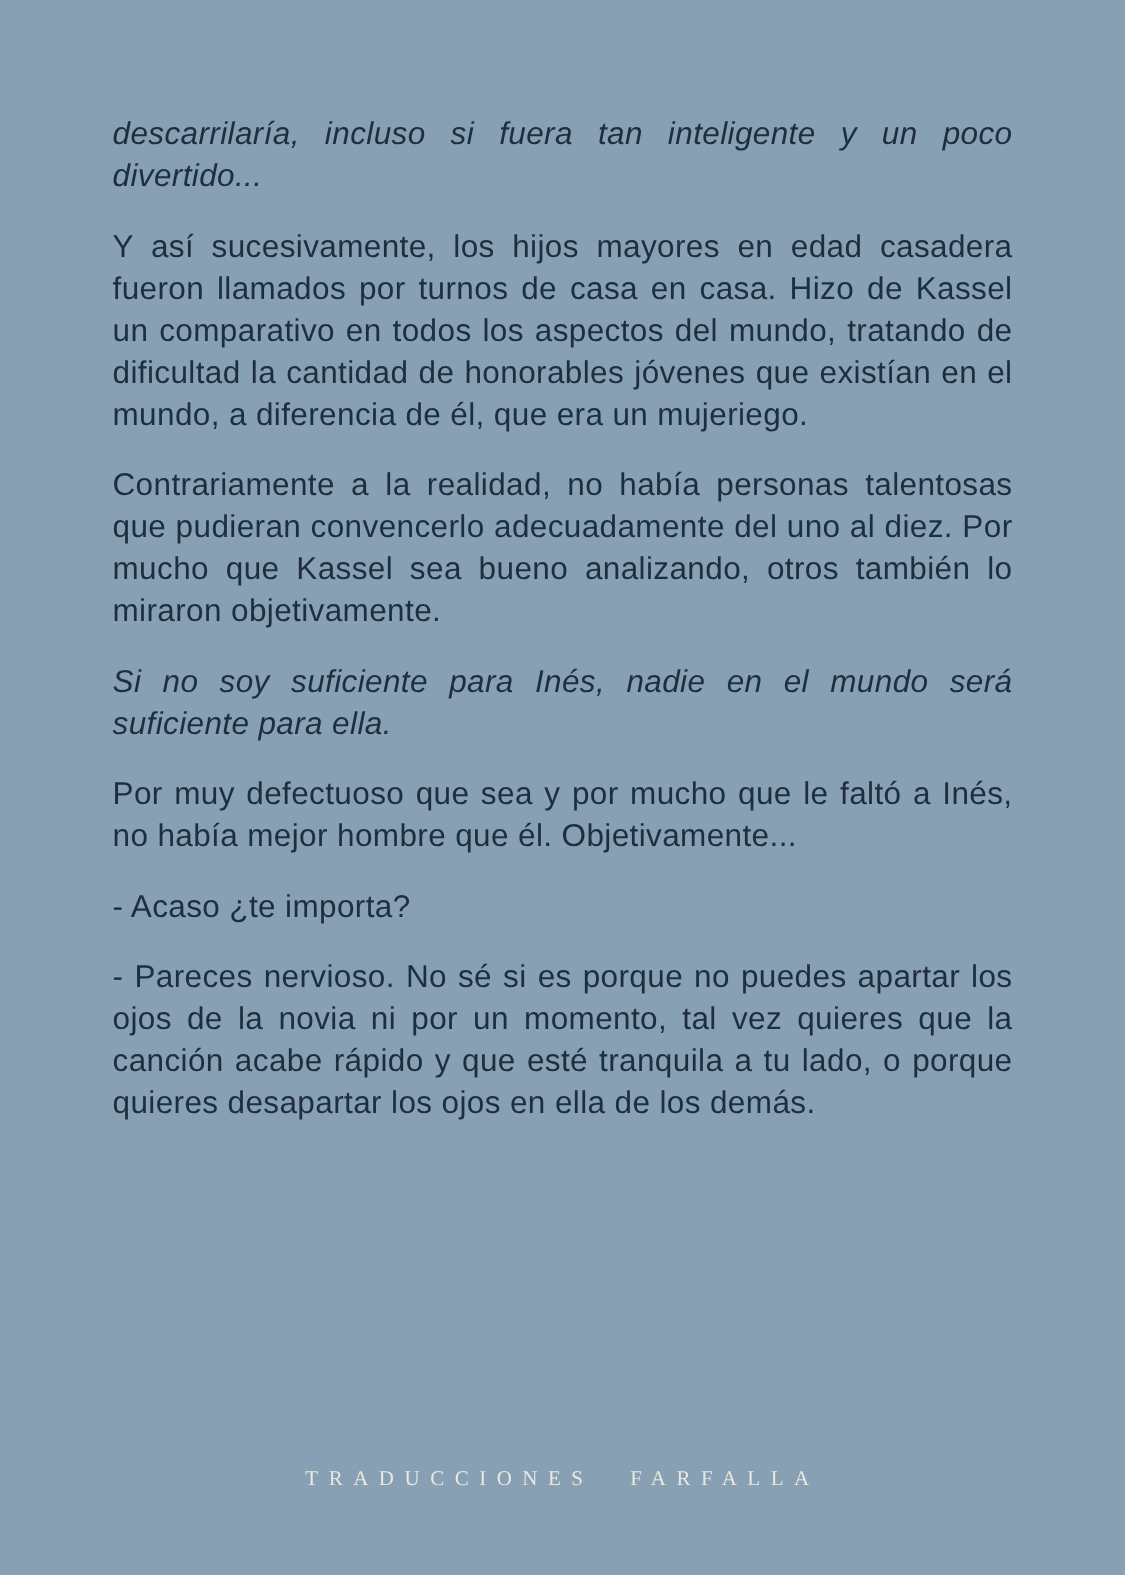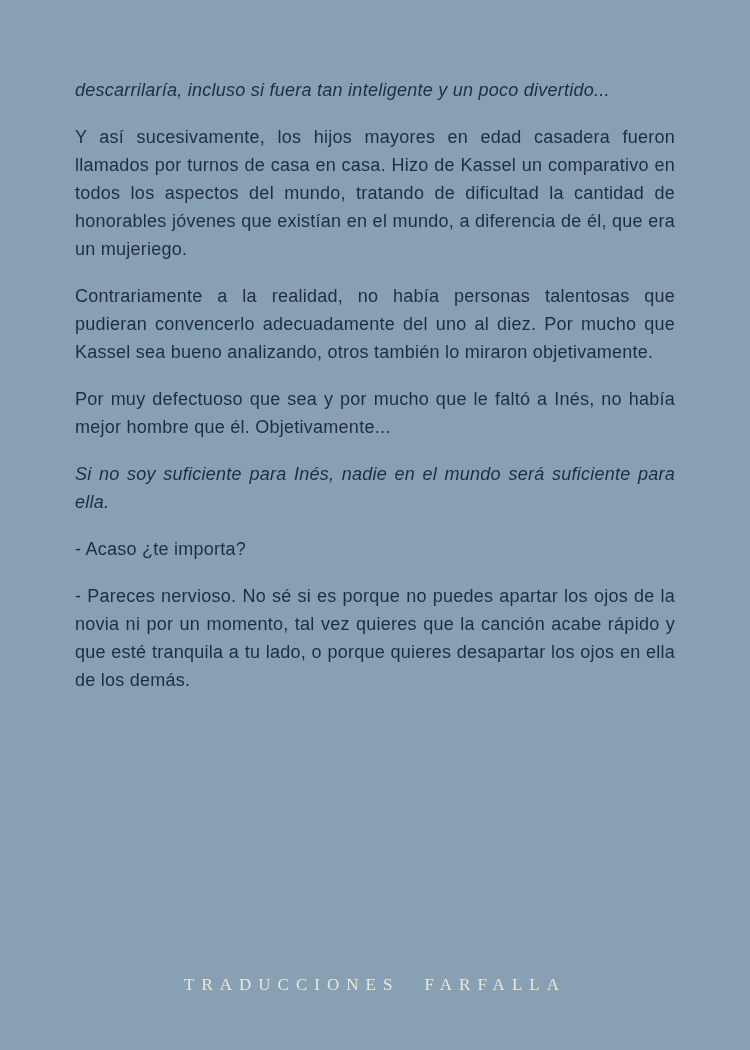--- a/index.html
+++ b/index.html
@@ -23,60 +23,60 @@
 
   .text-column {
     position: absolute;
     left: 75px;
     right: 75px;
     top: 76px;
   }
 
   .para {
     color: #1F2E3E;
-    font-size: 18px;
+    font-size: 21px;
     line-height: 28px;
     letter-spacing: 0.25px;
     text-align: justify;
     margin-bottom: 19px;
   }
 
   .para.italic {
     font-style: italic;
   }
 
   .footer-credit {
     position: absolute;
     left: 0;
     right: 0;
     bottom: 55px;
     text-align: center;
     font-family: "Liberation Serif", serif;
-    font-size: 17px;
+    font-size: 14px;
     letter-spacing: 7px;
     word-spacing: 14px;
     color: #EBE8DC;
     text-transform: uppercase;
   }
 </style>
 </head>
 <body>
 
 <div class="page">
 
   <div class="text-column">
     <p class="para italic">descarrilaría, incluso si fuera tan inteligente y un poco divertido...</p>
 
     <p class="para">Y así sucesivamente, los hijos mayores en edad casadera fueron llamados por turnos de casa en casa. Hizo de Kassel un comparativo en todos los aspectos del mundo, tratando de dificultad la cantidad de honorables jóvenes que existían en el mundo, a diferencia de él, que era un mujeriego.</p>
 
     <p class="para">Contrariamente a la realidad, no había personas talentosas que pudieran convencerlo adecuadamente del uno al diez. Por mucho que Kassel sea bueno analizando, otros también lo miraron objetivamente.</p>
 
+    <p class="para italic">Si no soy suficiente para Inés, nadie en el mundo será suficiente para ella.</p>
+
     <p class="para">Por muy defectuoso que sea y por mucho que le faltó a Inés, no había mejor hombre que él. Objetivamente...</p>
-
-    <p class="para italic">Si no soy suficiente para Inés, nadie en el mundo será suficiente para ella.</p>
 
 
 
     <p class="para">- Acaso ¿te importa?</p>
 
     <p class="para">- Pareces nervioso. No sé si es porque no puedes apartar los ojos de la novia ni por un momento, tal vez quieres que la canción acabe rápido y que esté tranquila a tu lado, o porque quieres desapartar los ojos en ella de los demás.</p>
   </div>
 
   <div class="footer-credit">TRADUCCIONES FARFALLA</div>
 

